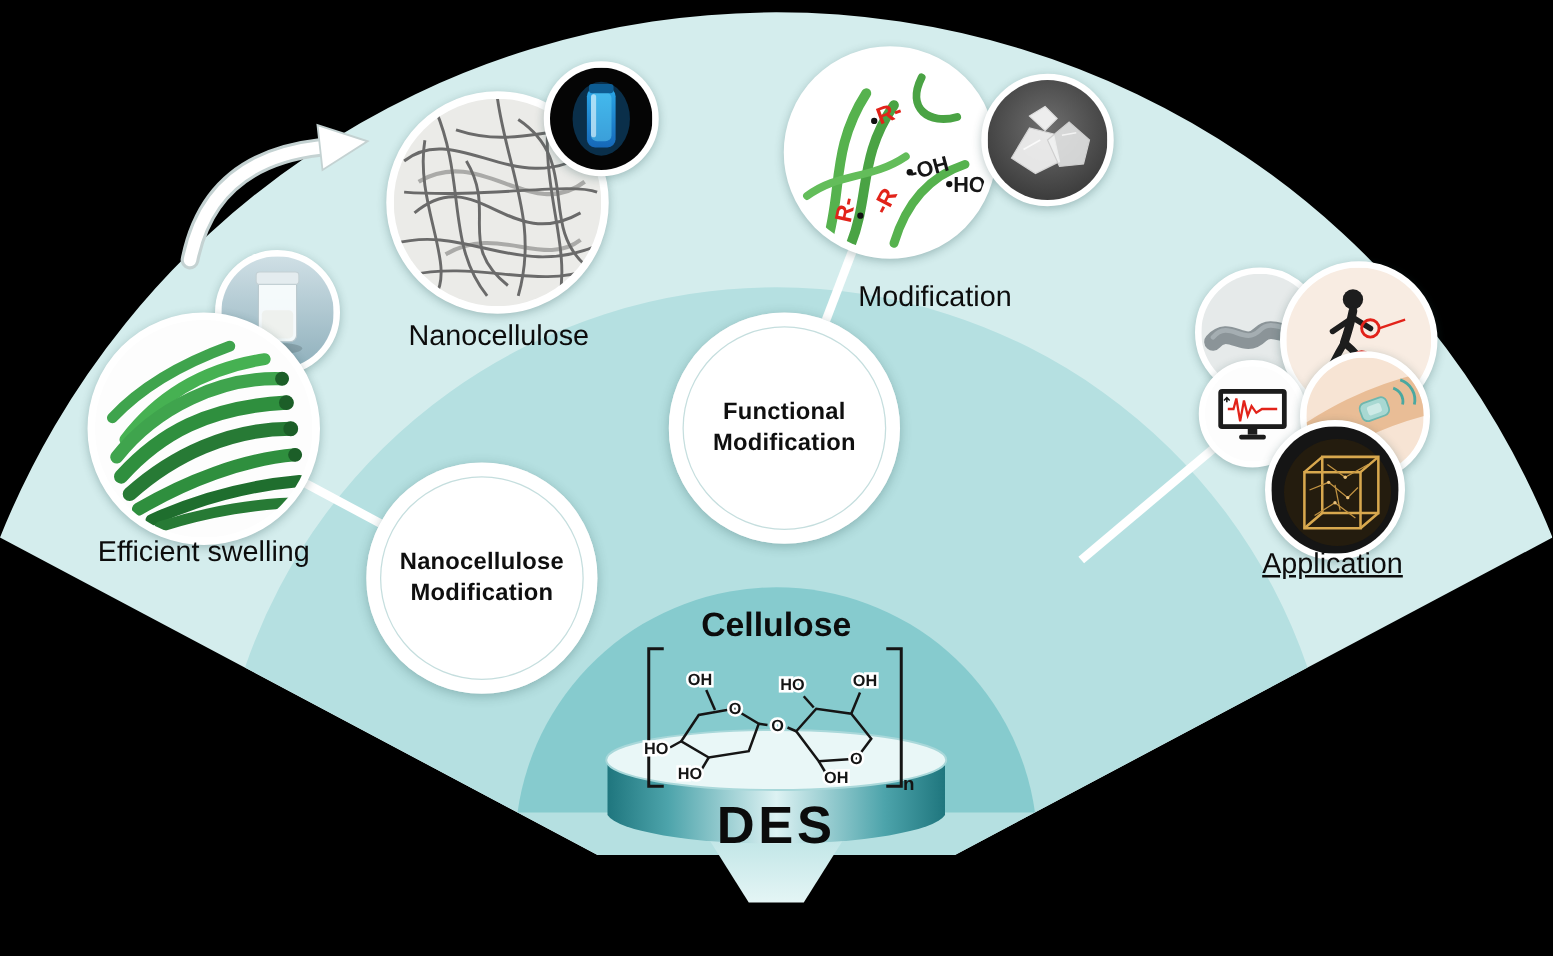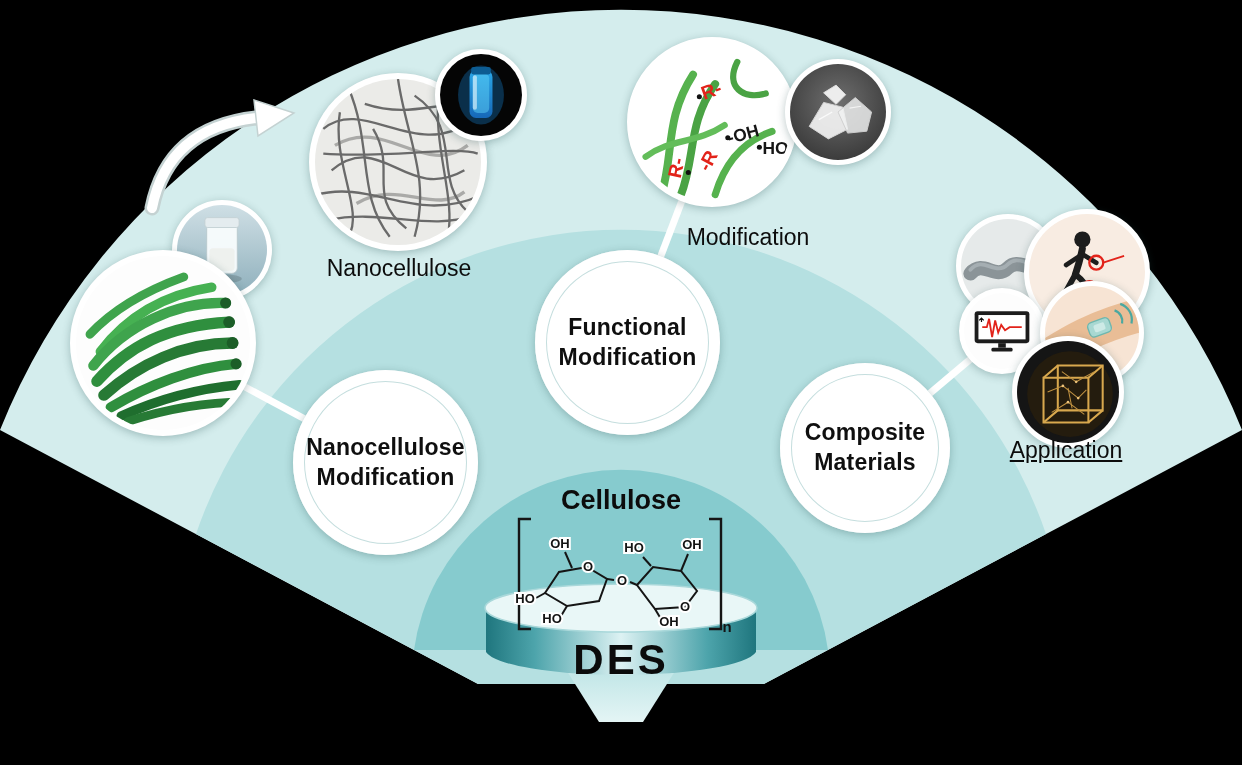--- a/index.html
+++ b/index.html
@@ -16,21 +16,21 @@
     box-shadow:0 2px 8px rgba(25,70,70,.3); z-index:2;
   }
   .sat svg { display:block; width:100%; height:100%; }
 
   .node {
     position:absolute; border-radius:50%; background:#fff; z-index:3;
     box-shadow:0 2px 9px rgba(25,70,70,.3),
                inset 0 0 0 11px #ffffff,
                inset 0 0 0 12px rgba(140,190,190,.5);
     display:flex; flex-direction:column; align-items:center; justify-content:center;
-    text-align:center; font-weight:bold; font-size:23px; line-height:1.3;
+    text-align:center; font-weight:bold; font-size:19px; line-height:1.3;
     color:#0f0f0f; letter-spacing:.2px;
   }
 
   .ext-label {
     position:absolute; transform:translateX(-50%); z-index:5;
     font-size:23px; color:#0c0c0c; white-space:nowrap;
   }
 
   .chem-text { font-size:13px; font-weight:bold; fill:#141414;
                paint-order:stroke; stroke:#ffffff; stroke-width:4px; }
@@ -313,22 +313,19 @@
   <div class="node" style="left:293px; top:370px; width:185px; height:185px;">
     <span>Nanocellulose</span>
     <span>Modification</span>
   </div>
 
   <div class="node" style="left:535px; top:250px; width:185px; height:185px;">
     <span>Functional</span>
     <span>Modification</span>
   </div>
 
-  <div class="node" style="left:780px; top:363px; width:170px; height:170px;">
-    <span>Composite</span>
-    <span>Materials</span>
-  </div>
-
+
+  <div class="ext-label" style="left:163px; top:428px;">Efficient swelling</div>
   <div class="ext-label" style="left:399px; top:255px;">Nanocellulose</div>
   <div class="ext-label" style="left:748px; top:224px;">Modification</div>
   <div class="ext-label" style="left:1066px; top:437px;text-decoration:underline;">Application</div>
 
 </div>
 
 </body></html>

